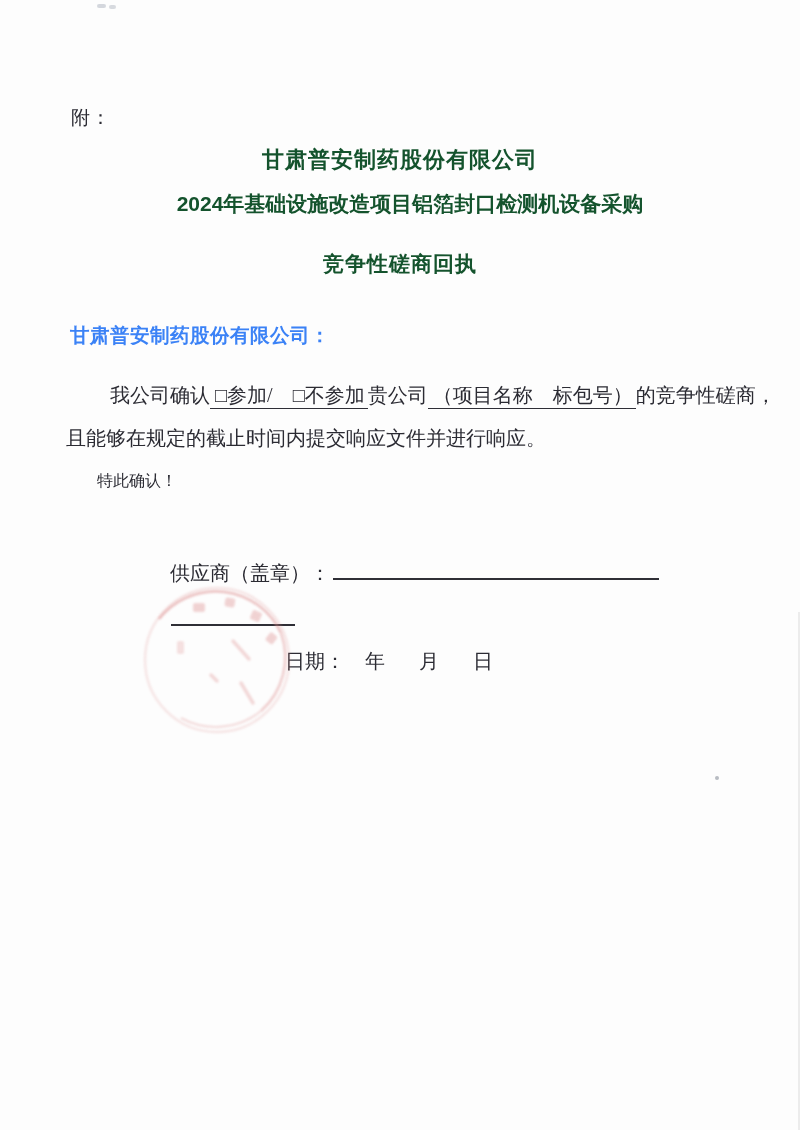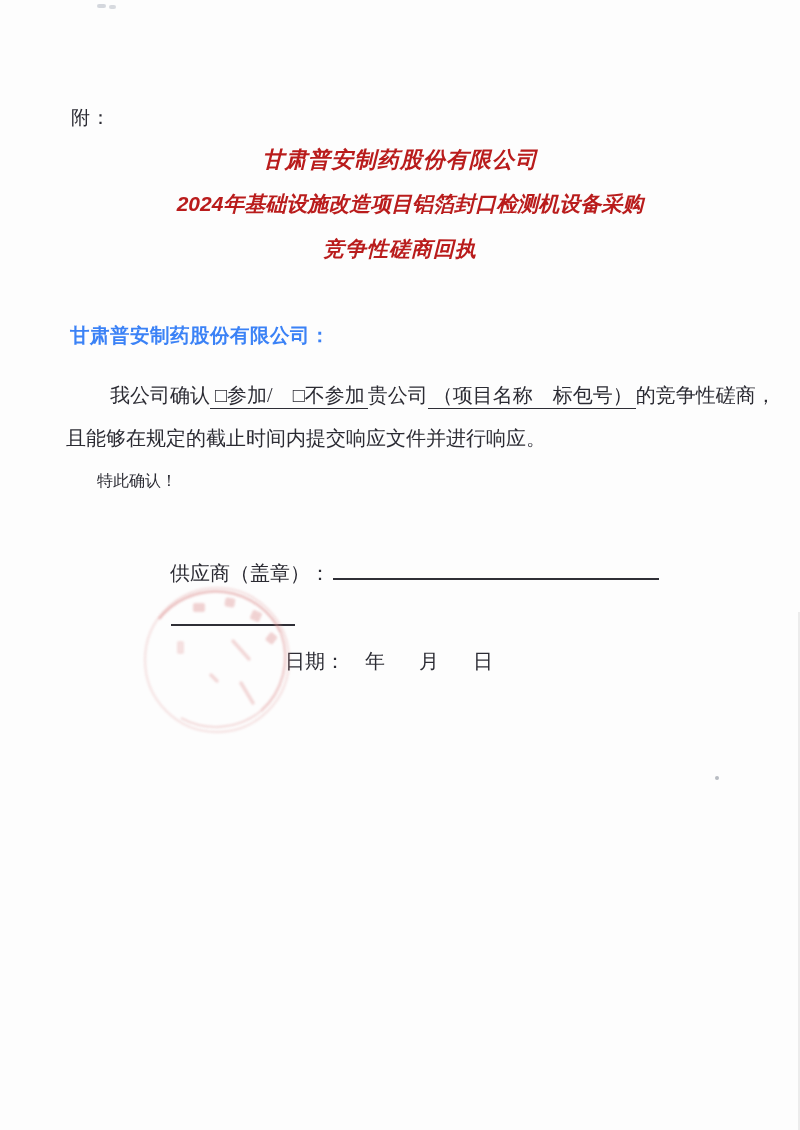--- a/index.html
+++ b/index.html
@@ -22,26 +22,25 @@
     left: 71px; top: 105px;
     font-size: 19px;
     letter-spacing: 1px;
   }
 
   .title {
     left: 0; right: 0;
     text-align: center;
     font-family: "Liberation Sans", "DejaVu Sans", sans-serif;
     font-weight: bold;
-    color: #b91c1c;
-    font-style: italic;
+    color: #14532d;
   }
   .t1 { top: 145px; font-size: 22px; letter-spacing: 1px; }
   .t2 { top: 190px; font-size: 21px; padding-left: 20px; }
-  .t3 { top: 235px; font-size: 21px; letter-spacing: 1px; }
+  .t3 { top: 250px; font-size: 21px; letter-spacing: 1px; }
 
   .salutation {
     left: 70px; top: 322px;
     font-size: 19.5px;
     font-weight: bold;
     font-family: "Liberation Sans", "DejaVu Sans", sans-serif;
     color: #3b82f6;
     letter-spacing: 0.5px;
   }
 

